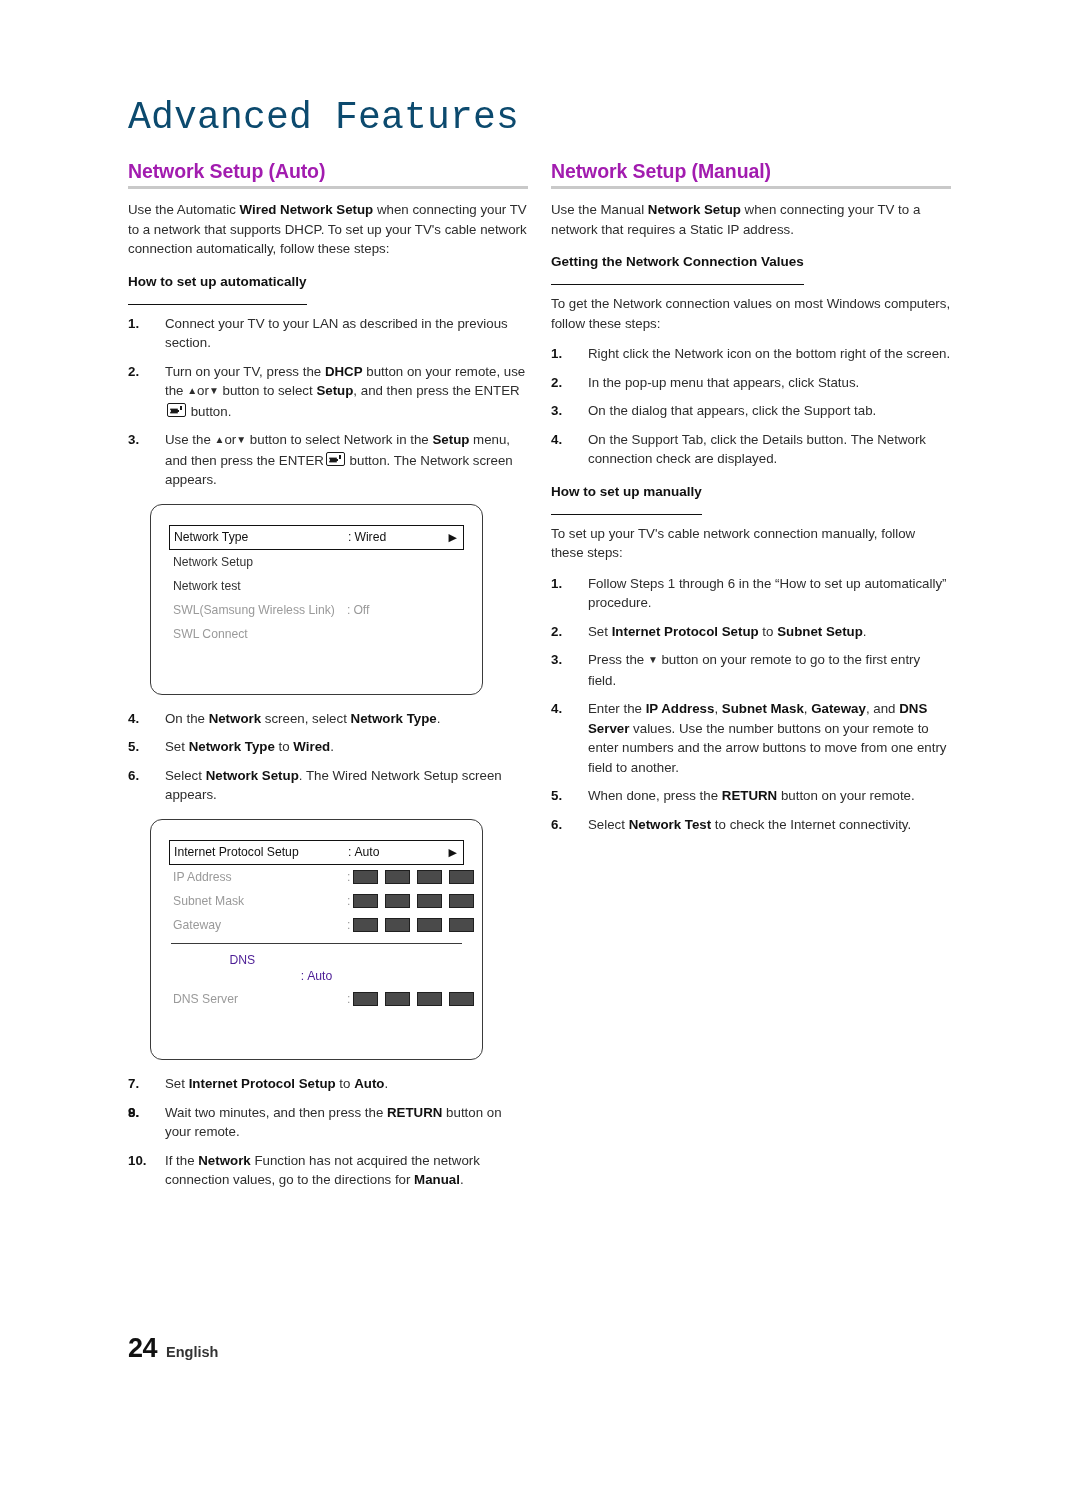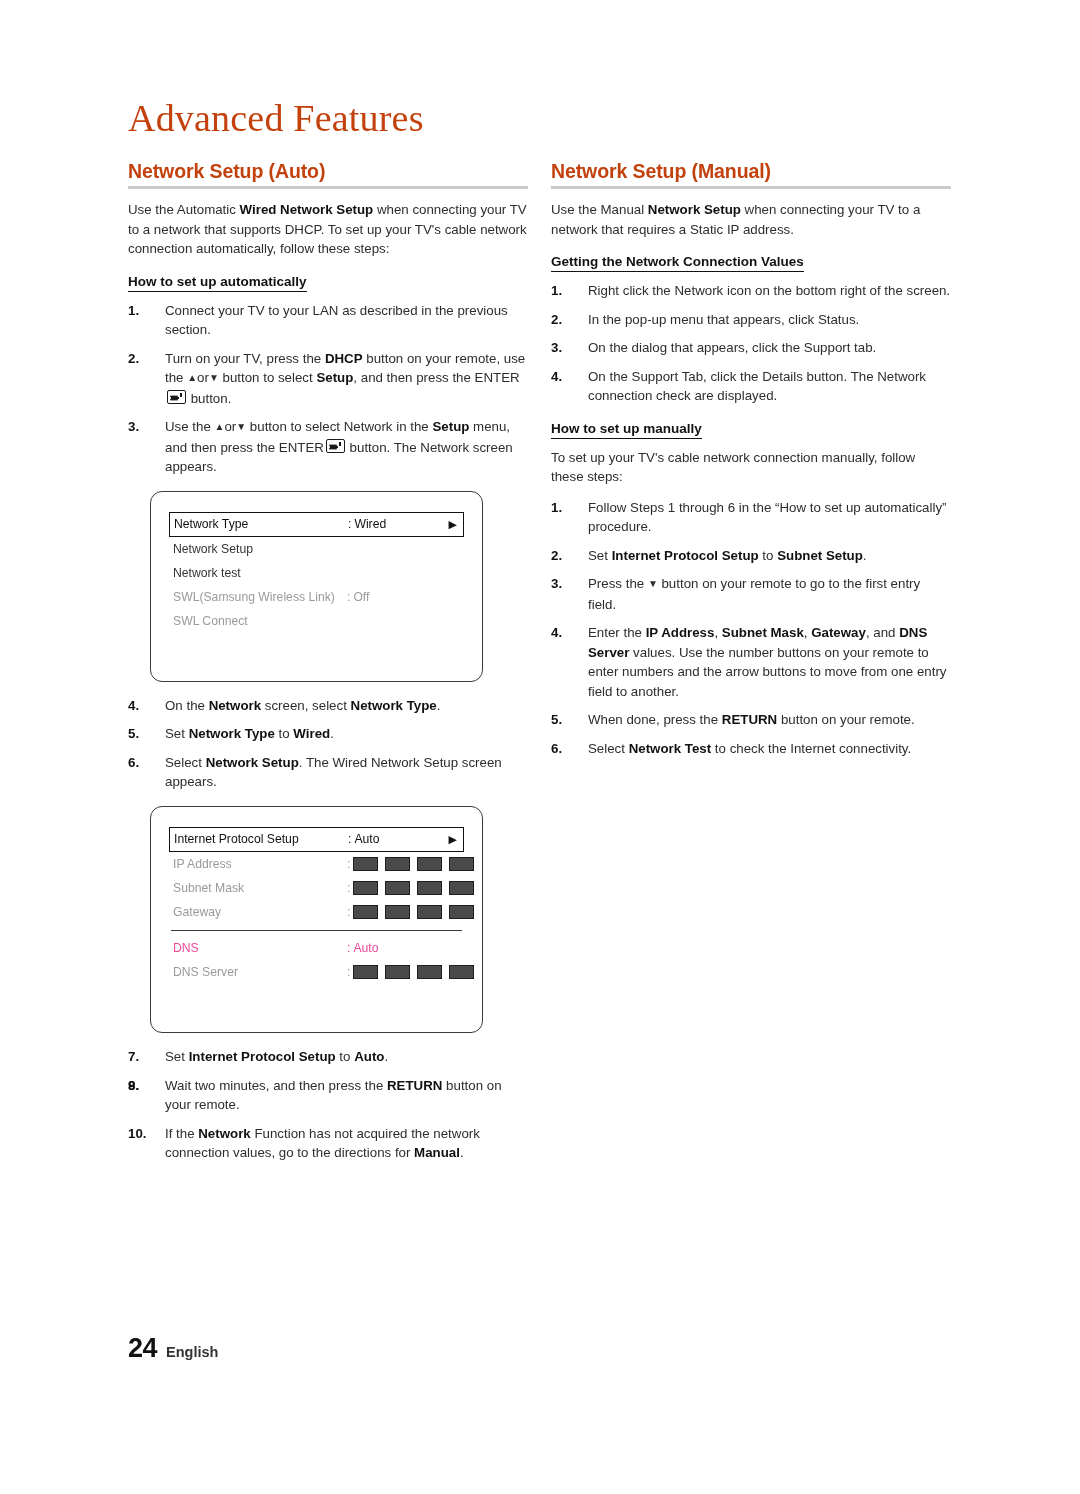--- a/index.html
+++ b/index.html
@@ -25,39 +25,39 @@
   }
 
   
   .chapter-title {
     position: absolute;
     left: 128px;
     top: 96px;
     font-size: 38px;
     font-weight: 300;
     letter-spacing: 0.2px;
-    color: #c2410c;
-    font-family: Liberation Serif, serif;
+    color: #0c4a6e;
+    font-family: Liberation Mono, monospace;
     white-space: nowrap;
   }
 
   
   .col {
     position: absolute;
     top: 160px;
     width: 400px;
   }
   .col-left  { left: 128px; }
   .col-right { left: 551px; }
 
   
   .section-heading {
     font-size: 19.5px;
     font-weight: bold;
-    color: #c2410c;
+    color: #a21caf;
     letter-spacing: -0.1px;
     margin: 0 0 3px 0;
     line-height: 1.2;
   }
   .section-rule {
     height: 3px;
     background: #c9c9c9;
     margin-bottom: 11px;
   }
 
@@ -73,21 +73,21 @@
 
   b, strong { font-weight: bold; color: #111; }
 
   
   .subheading {
     display: inline-block;
     font-size: 13.5px;
     font-weight: bold;
     color: #111;
     border-bottom: 1.6px solid #111;
-    padding-bottom: 1px;
+    padding-bottom: 14px;
     margin: 0 0 9px 0;
     line-height: 17px;
   }
   .subheading-wrap { margin: 4px 0 0 0; }
 
   
   ol.steps {
     list-style: none;
     margin: 0;
     padding: 0;
@@ -174,21 +174,21 @@
     color: #111;
   }
   .osd-row.highlight .label { color: #111; }
   .osd-row.dim { color: #9a9a9a; }
   .osd-row .caret {
     margin-left: auto;
     font-size: 11px;
     color: #111;
     padding-right: 2px;
   }
-  .osd-row.strong { color: #ec4899; font-weight: normal; }
+  .osd-row.strong { color: #4c1d95; font-weight: normal; flex-direction: column; }
   .osd-divider {
     height: 1.6px;
     background: #3a3a3a;
     margin: 6px 2px 5px 2px;
   }
   .octets { display: flex; gap: 7px; align-items: center; }
   .octet {
     width: 25px;
     height: 14px;
     background: #4a4a4a;
@@ -395,20 +395,21 @@
     <div class="section-rule"></div>
 
     <p class="body">
       Use the Manual <b>Network Setup</b> when connecting your TV to a network that requires a Static IP address.
     </p>
 
     <div class="subheading-wrap">
       <span class="subheading">Getting the Network Connection Values</span>
     </div>
 
+    <p class="body tight">To get the Network connection values on most Windows computers, follow these steps:</p>
 
     <ol class="steps">
       <li>
         <span class="num">1.</span>
         <span>Right click the Network icon on the bottom right of the screen.</span>
       </li>
       <li>
         <span class="num">2.</span>
         <span>In the pop-up menu that appears, click Status.</span>
       </li>

